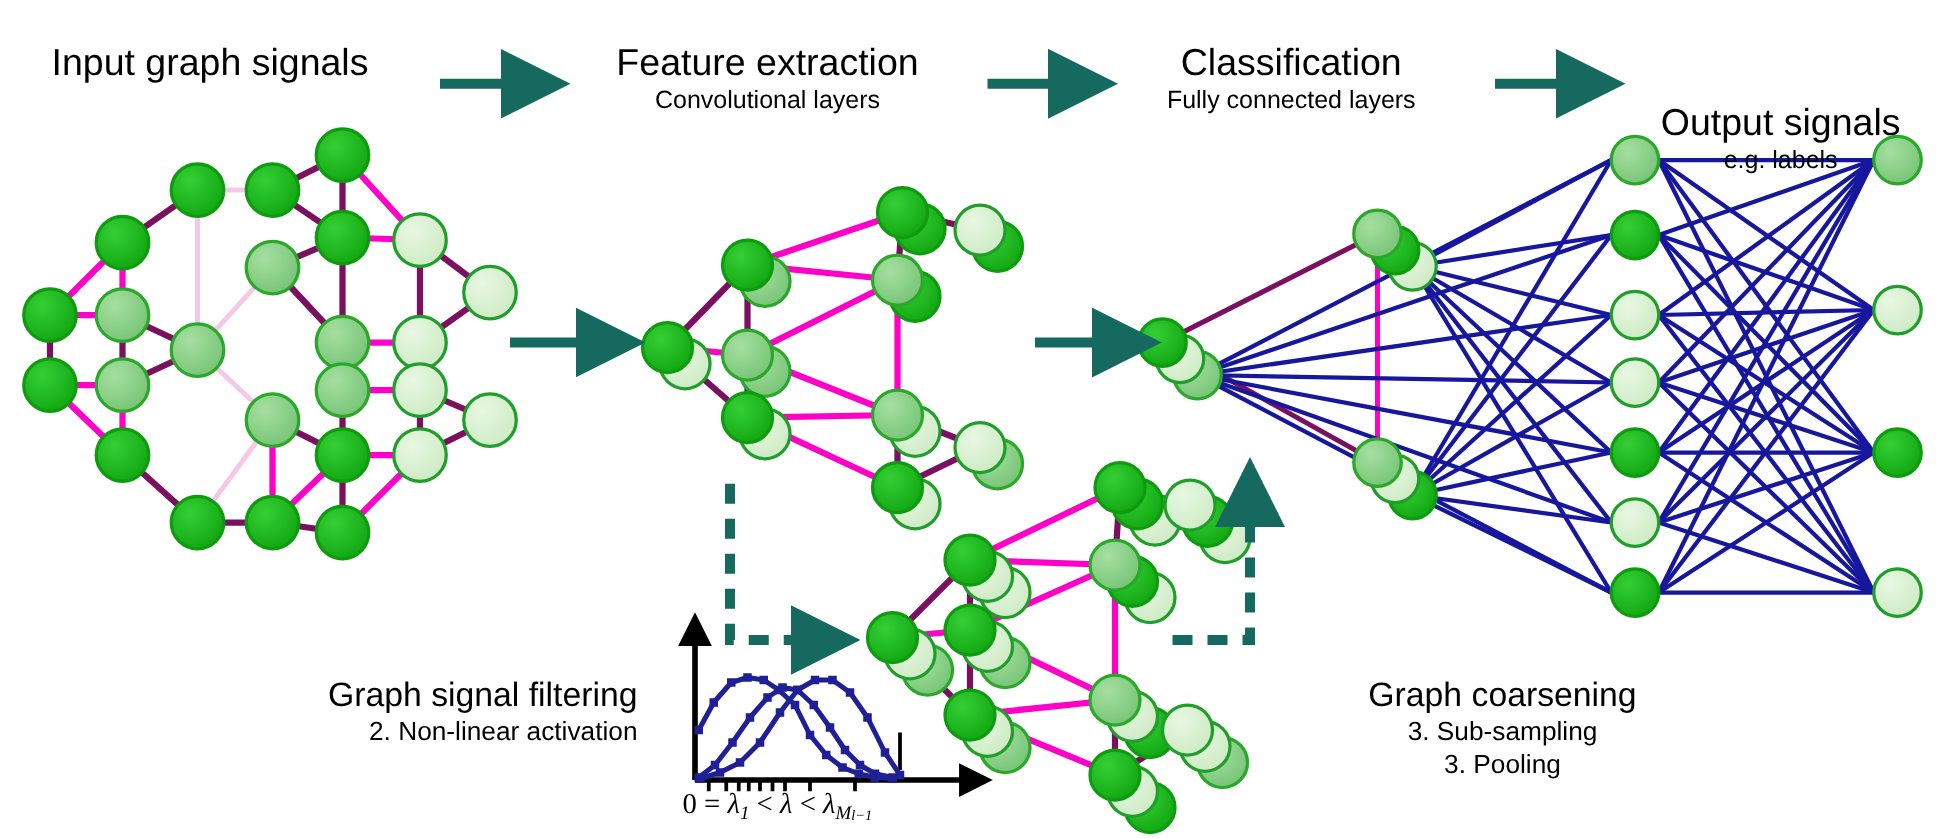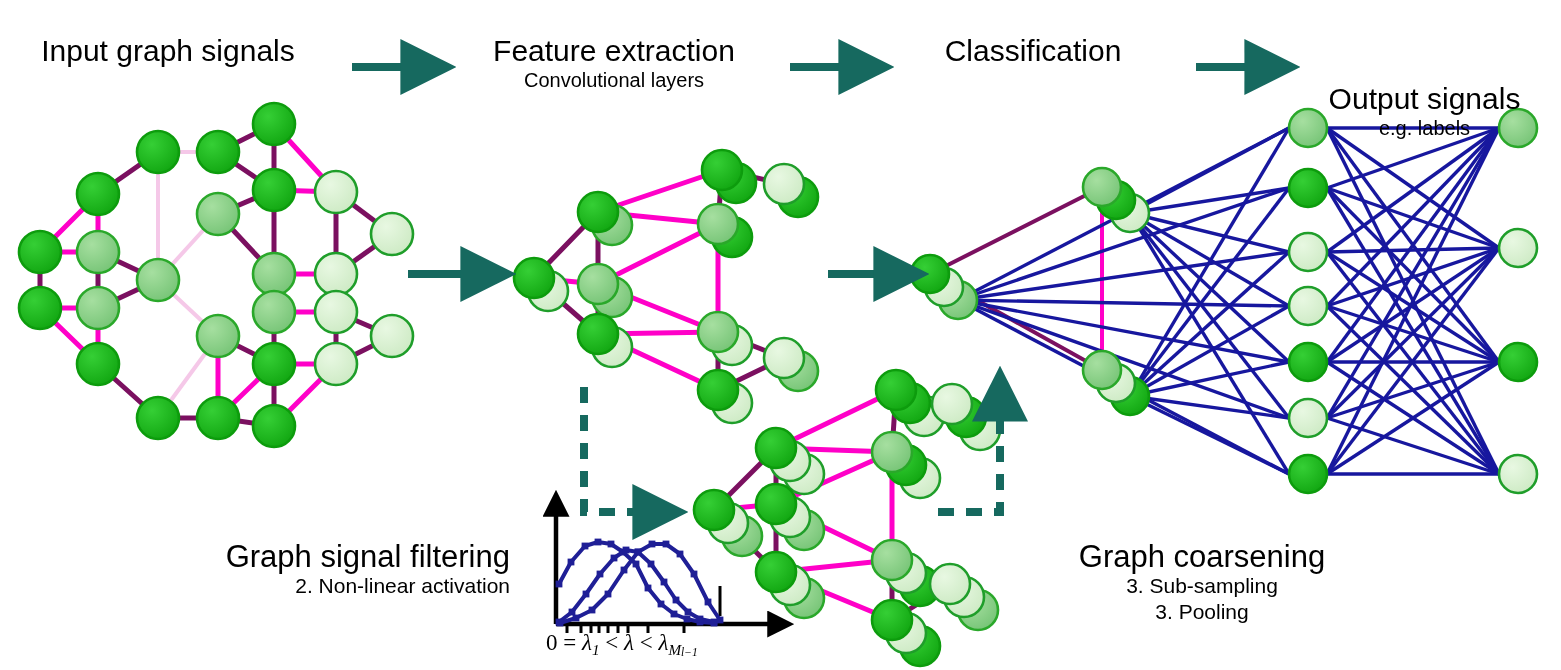--- a/index.html
+++ b/index.html
@@ -4,21 +4,21 @@
 <style>
   html,body{margin:0;padding:0;background:#ffffff;}
   body{width:1561px;height:670px;position:relative;overflow:hidden;
        font-family:"Liberation Sans","DejaVu Sans",sans-serif;color:#000;}
   #stage{position:absolute;left:0;top:12px;width:1561px;height:670px;}
   svg.layer{position:absolute;left:0;top:0;width:1561px;height:670px;overflow:visible;}
   .hdr{position:absolute;text-align:center;}
   .hdr .t1{font-size:30px;line-height:34px;white-space:nowrap;}
   .hdr .t2{font-size:20px;line-height:24px;white-space:nowrap;}
   .foot{position:absolute;}
-  .foot .f1{font-size:31px;line-height:33px;white-space:nowrap;}
+  .foot .f1{font-size:27px;line-height:33px;white-space:nowrap;}
   .foot .f2{font-size:21px;line-height:26px;white-space:nowrap;}
   .foot.r1{text-align:right;}
   .foot.l1{text-align:center;}
   .formula{position:absolute;font-family:"Liberation Serif","DejaVu Serif",serif;
            font-style:italic;font-size:23px;white-space:nowrap;color:#000;}
   .formula .up{font-style:normal;}
   .sub{font-size:0.66em;vertical-align:-0.32em;font-style:italic;}
   .sub2{font-size:0.74em;vertical-align:-0.3em;font-style:italic;}
 </style>
 </head>
@@ -357,20 +357,21 @@
 
   <div class="hdr" style="left:0;top:22px;width:336px;">
     <div class="t1">Input graph signals</div>
   </div>
   <div class="hdr" style="left:454px;top:22px;width:320px;">
     <div class="t1">Feature extraction</div>
     <div class="t2">Convolutional layers</div>
   </div>
   <div class="hdr" style="left:873px;top:22px;width:320px;">
     <div class="t1">Classification</div>
+    <div class="t2">Fully connected layers</div>
   </div>
   <div class="hdr" style="left:1288px;top:22px;width:273px;margin-top:48px;">
     <div class="t1">Output signals</div>
     <div class="t2">e.g. labels</div>
   </div>
 
   <div class="foot r1" style="left:198px;top:528px;width:312px;">
     <div class="f1">Graph signal filtering</div>
     <div class="f2">2. Non-linear activation</div>
   </div>

